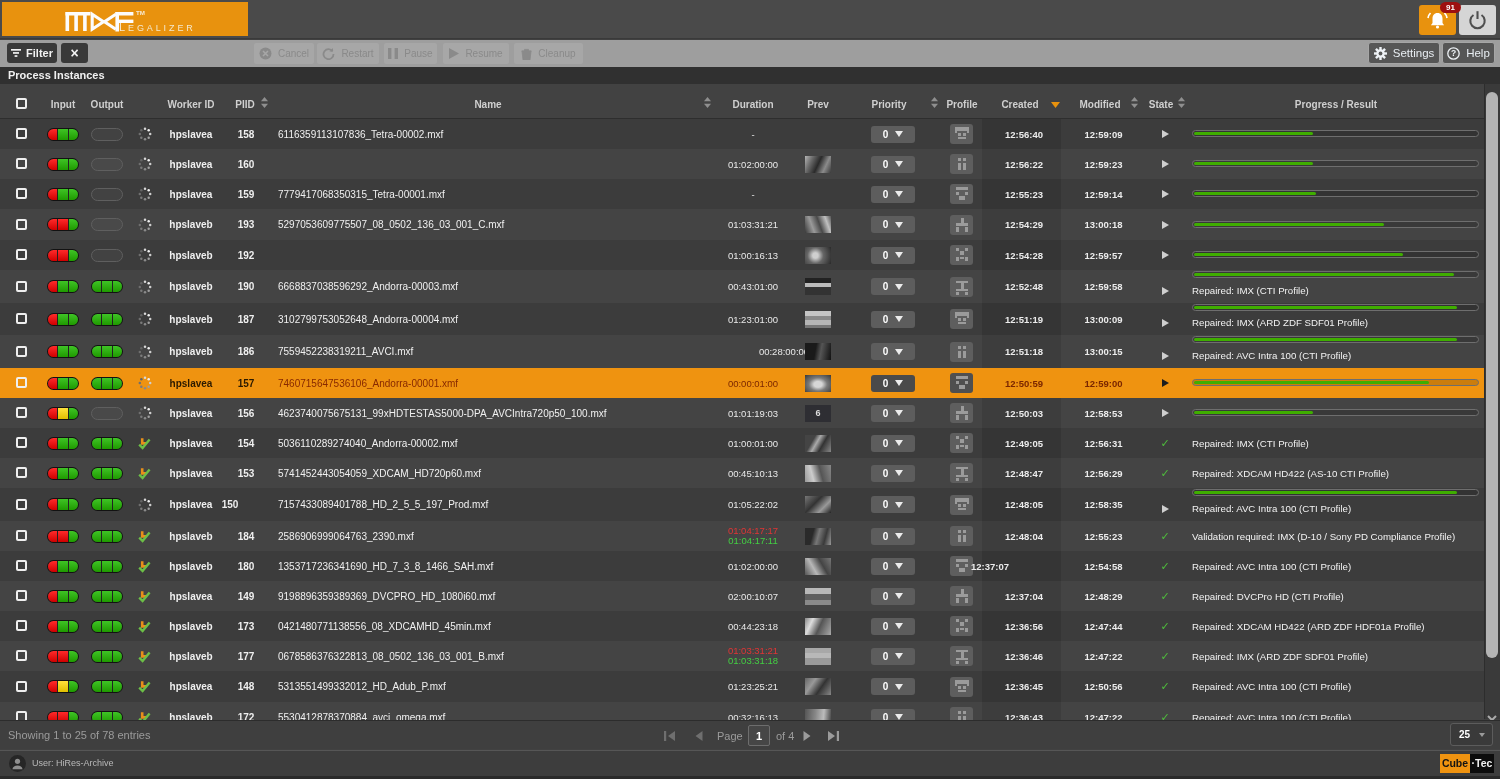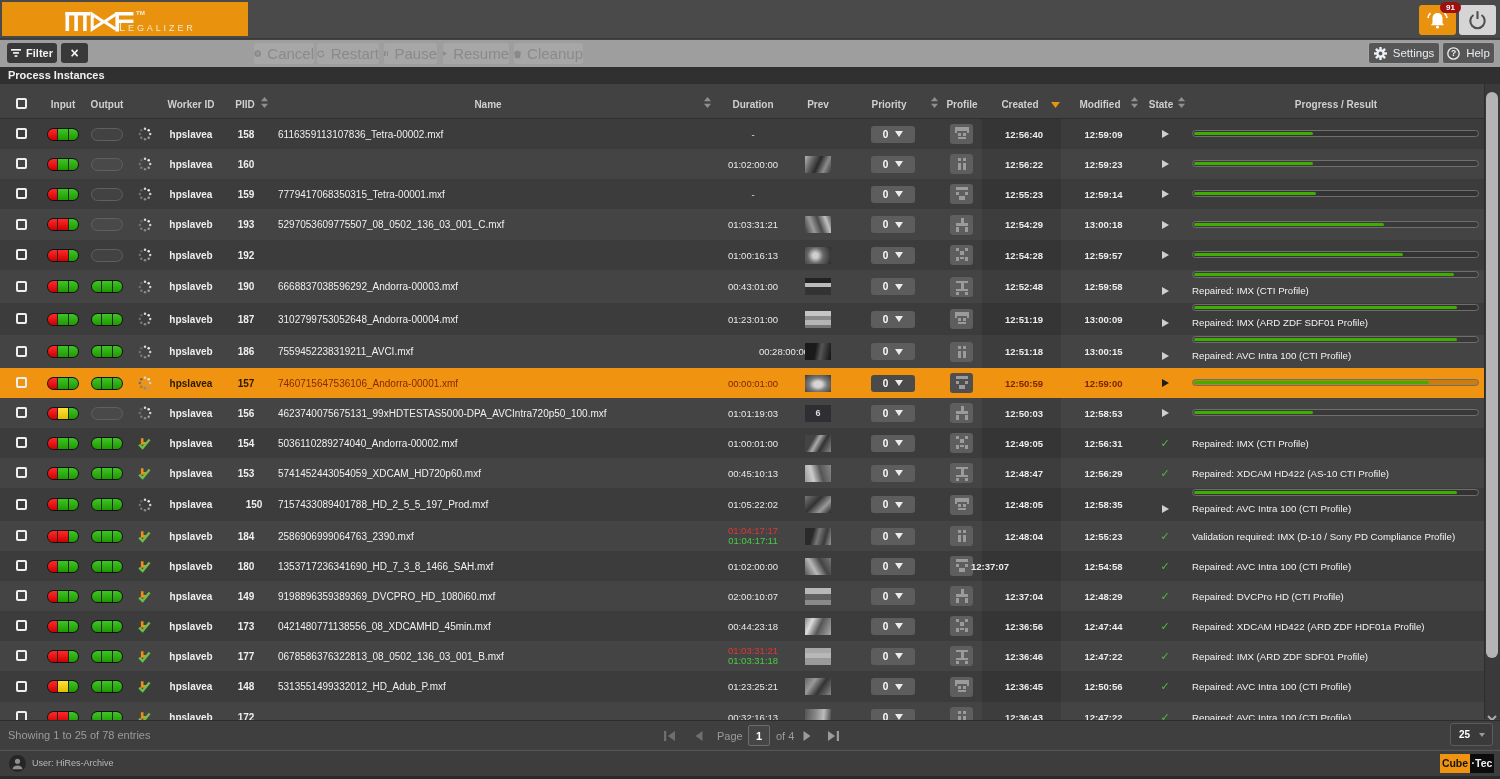--- a/index.html
+++ b/index.html
@@ -9,21 +9,21 @@
 #logo{position:absolute;left:2px;top:2px;width:246px;height:34px;background:#e8920e}
 #bellb{position:absolute;left:1419px;top:5px;width:37px;height:30px;background:#e8920e;border-radius:3px}
 #pwrb{position:absolute;left:1459px;top:5px;width:37px;height:30px;background:#d5d5d5;border-radius:3px}
 #badge{position:absolute;left:1440px;top:2px;width:21px;height:11px;background:#9d1010;border-radius:6px;
 color:#fff;font-size:8px;font-weight:bold;text-align:center;line-height:11px;z-index:5}
 
 #tbar{position:absolute;left:0;top:40px;width:1500px;height:27px;background:#9e9e9e}
 .btn-dark{position:absolute;top:3px;height:20px;background:#393939;border-radius:3px;color:#f2f2f2;
 font-size:11px;font-weight:bold;display:flex;align-items:center;justify-content:center;gap:5px}
 .btn-dis{position:absolute;top:3px;height:21px;background:#a7a7a7;border-radius:2px;color:#8a8a8a;
-font-size:15px;display:flex;align-items:center;justify-content:center;gap:6px}
+font-size:10px;display:flex;align-items:center;justify-content:center;gap:6px}
 .btn-md{position:absolute;top:2px;height:22px;background:#565656;border:1px solid #a6a6a6;border-radius:3px;color:#e8edf2;
 font-size:11.5px;display:flex;align-items:center;justify-content:center;gap:6px}
 
 #procbar{position:absolute;left:0;top:67px;width:1500px;height:17px;background:#303030;color:#f0f0f0;
 font-size:11px;font-weight:bold;line-height:17px;padding-left:8px}
 #thead{position:absolute;left:0;top:84px;width:1500px;height:35px;background:#424242;border-bottom:1px solid #2e2e2e}
 .hl{position:absolute;top:0;height:35px;line-height:42px;color:#cfcfcf;font-size:10px;font-weight:bold;text-align:center}
 .row{position:absolute;left:0;width:1484px;overflow:hidden}
 .odd{background:#3c3c3c}
 .even{background:#444444}
@@ -1064,21 +1064,21 @@
             <circle cx="12.2" cy="7" r="1.25" fill="#cfcfcf"></circle>
             <circle cx="10.7" cy="10.7" r="1.25" fill="#9f9f9f"></circle>
             <circle cx="7" cy="12.2" r="1.25" fill="#8a8a8a"></circle>
             <circle cx="3.3" cy="10.7" r="1.25" fill="#7b7b7b"></circle>
             <circle cx="1.8" cy="7" r="1.25" fill="#6f6f6f"></circle>
             <circle cx="3.3" cy="3.3" r="1.25" fill="#656565"></circle>
           </g>
         </svg>
       </div>
       <div class="cell wk" style="left:164px;width:54px">hpslavea</div>
-      <div class="cell wk" style="left:236px;width:36px">150</div>
+      <div class="cell wk" style="left:212px;width:36px">150</div>
       <div class="name">7157433089401788_HD_2_5_5_197_Prod.mxf</div>
       <div class="cell" style="left:716px;width:74px">
         <span class="dur">01:05:22:02</span>
       </div>
       <div class="cell" style="left:805px;width:26px">
         <div class="thumb" style="background:linear-gradient(135deg,#777 0%,#333 40%,#999 70%,#222 100%)"></div>
       </div>
       <div class="cell" style="left:871px;width:44px">
         <div class="prio" style="background:#5d5d5d">
           <span>0</span>
@@ -1502,20 +1502,21 @@
         </div>
       </div>
       <div class="cell" style="left:137px;width:15px">
         <svg width="15" height="15" viewBox="0 0 15 15">
           <path d="M5.2 2.2 V7.4 H9" stroke="#e8901a" stroke-width="2.6" fill="none"></path>
           <path d="M2.2 8.6 L5.6 12 L12.6 3.6" stroke="#6cbf47" stroke-width="2.4" fill="none"></path>
         </svg>
       </div>
       <div class="cell wk" style="left:164px;width:54px">hpslaveb</div>
       <div class="cell wk" style="left:228px;width:36px">172</div>
+      <div class="name">5530412878370884_avci_omega.mxf</div>
       <div class="cell" style="left:716px;width:74px">
         <span class="dur">00:32:16:13</span>
       </div>
       <div class="cell" style="left:805px;width:26px">
         <div class="thumb" style="background:linear-gradient(95deg,#555 0%,#888 40%,#bbb 70%,#444 100%)"></div>
       </div>
       <div class="cell" style="left:871px;width:44px">
         <div class="prio" style="background:#5d5d5d">
           <span>0</span>
           <i></i>

